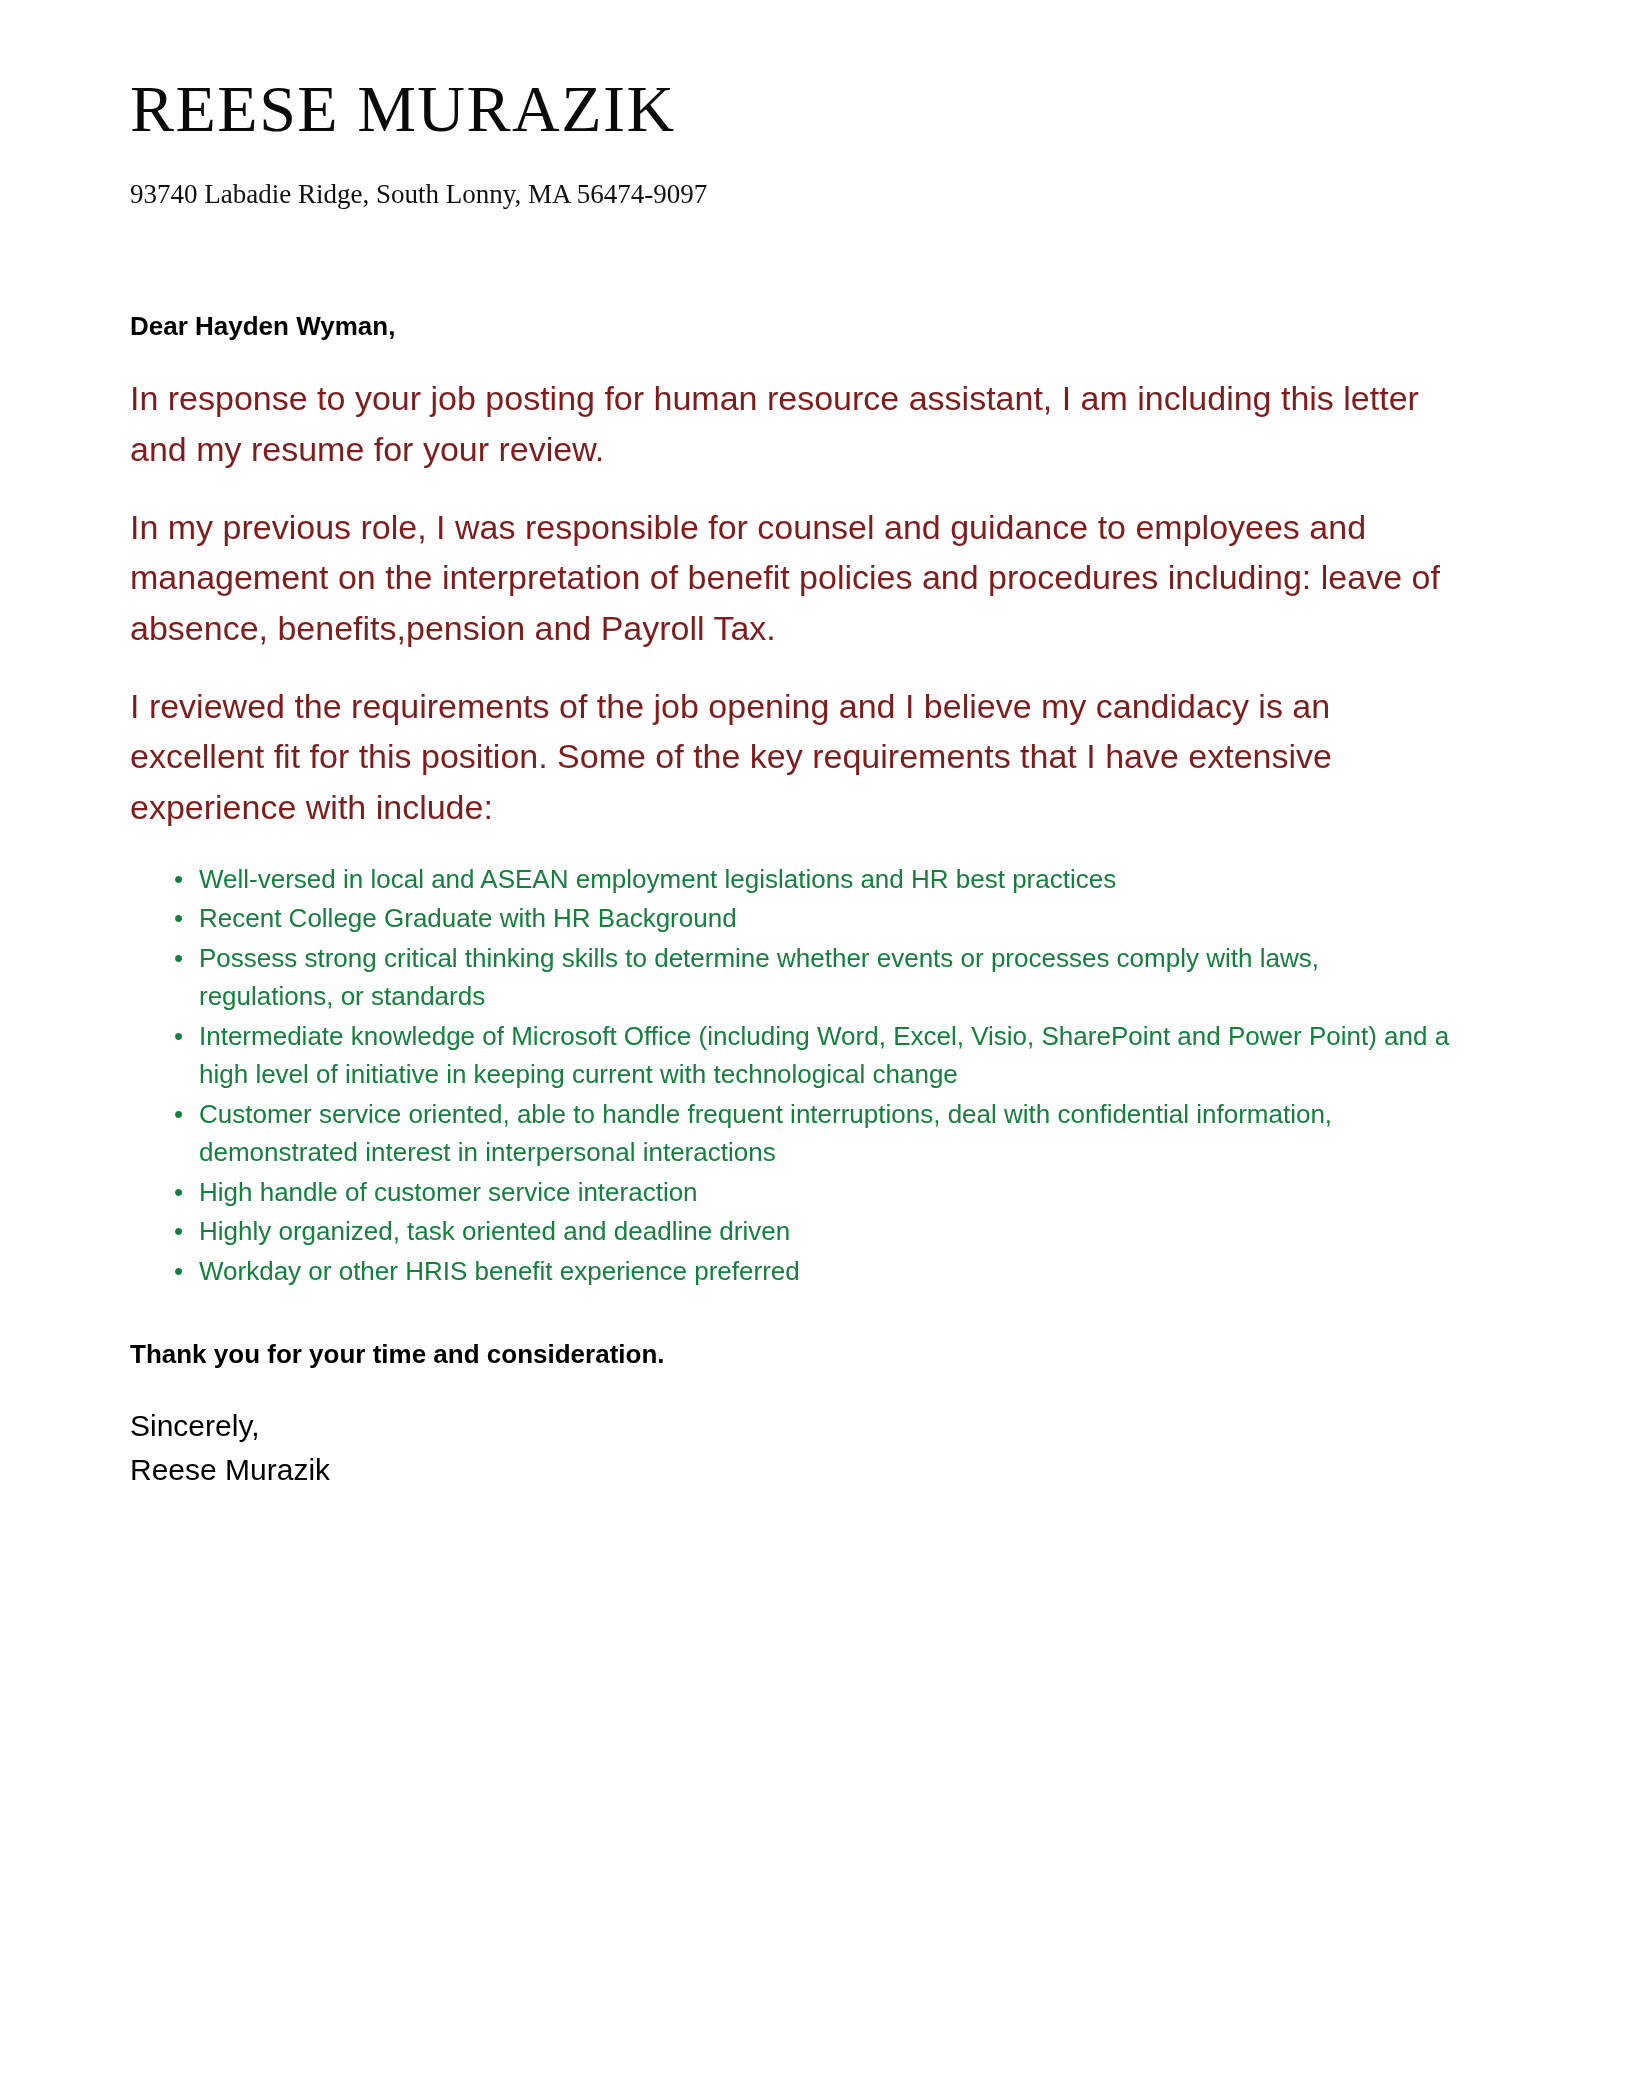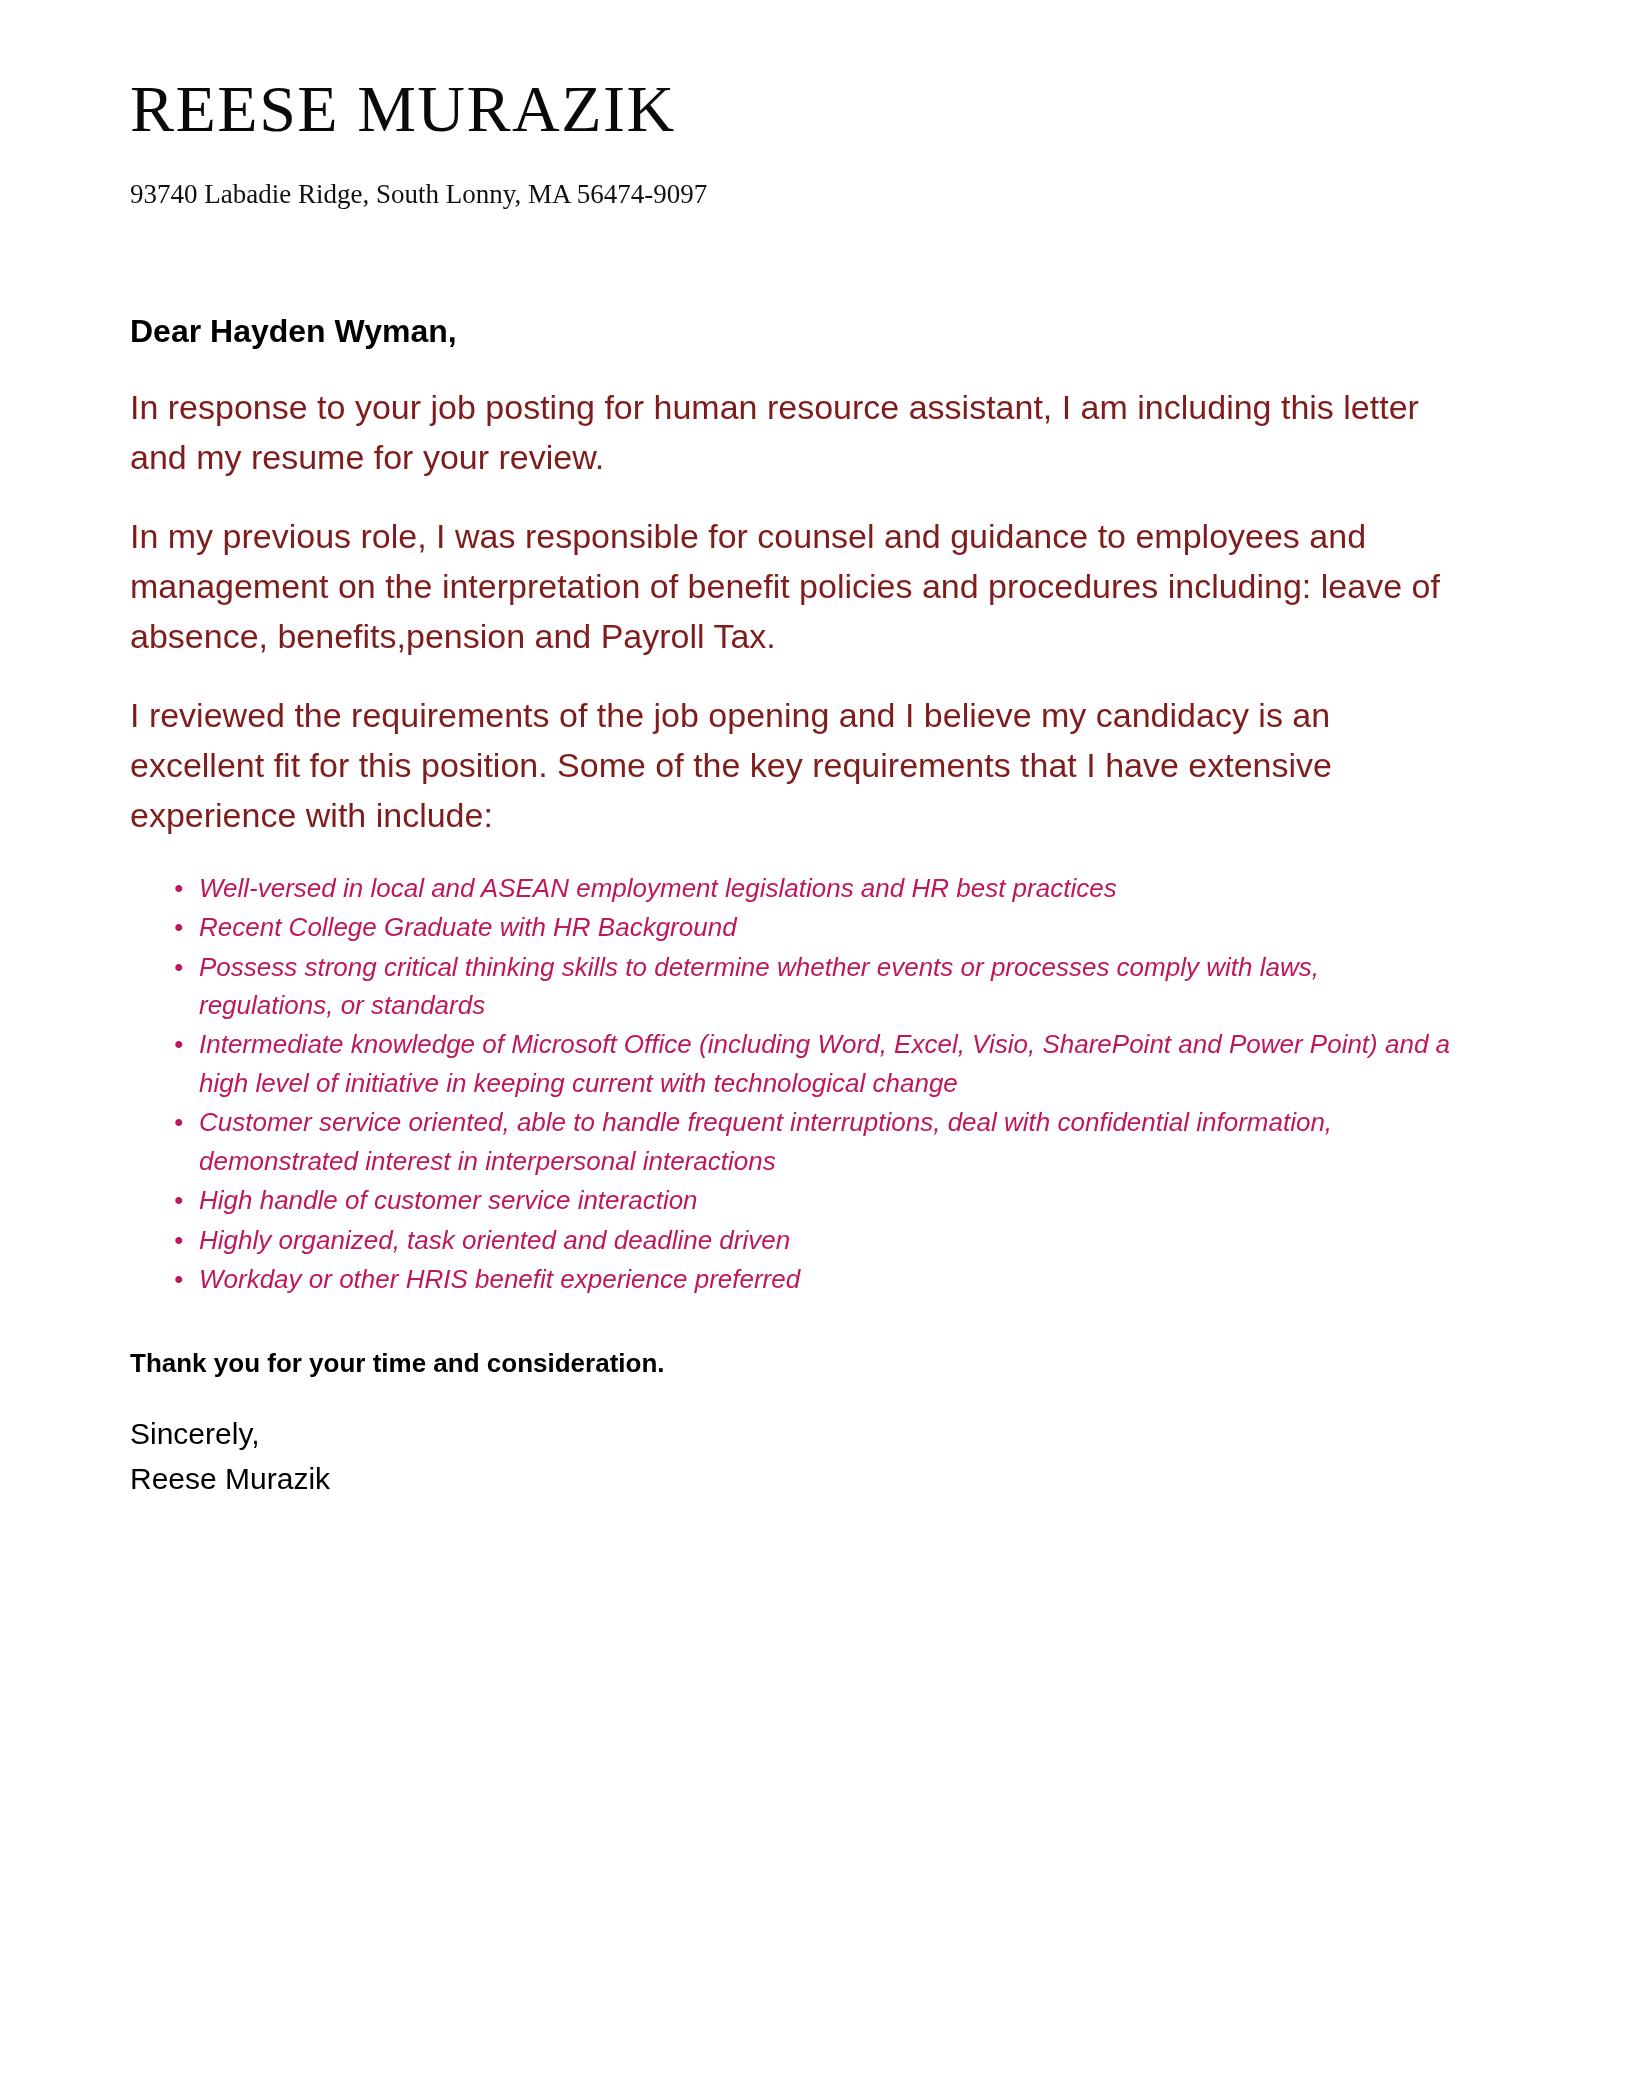--- a/index.html
+++ b/index.html
@@ -41,21 +41,21 @@
   .letter-address {
     font-family: Liberation Serif, serif;
     font-size: 27px;
     line-height: 1.4;
     font-weight: 400;
     margin: 30px 0 0 0;
     color: #111111;
   }
   .salutation {
     font-family: "Liberation Sans", sans-serif;
-    font-size: 32px;
+    font-size: 26px;
     line-height: 1.45;
     font-weight: 700;
     margin: 94px 0 0 0;
     color: #000000;
   }
   .body-para {
     font-family: "Liberation Sans", sans-serif;
     font-size: 34px;
     line-height: 1.48;
     font-weight: 400;
@@ -66,24 +66,23 @@
     margin: 28px 0 0 0;
     padding: 0 0 0 44px;
     list-style: none;
   }
   .req-list li {
     position: relative;
     font-family: "Liberation Sans", sans-serif;
     font-size: 26px;
     line-height: 1.48;
     font-weight: 400;
-    color: #be185d;
+    color: #15803d;
     padding-left: 25px;
     margin: 0 0 1px 0;
-    font-style: italic;
   }
   .req-list li::before {
     content: "\2022";
     position: absolute;
     left: 0;
     top: 0;
     font-size: 26px;
     line-height: 1.48;
   }
   .closing-thanks {

